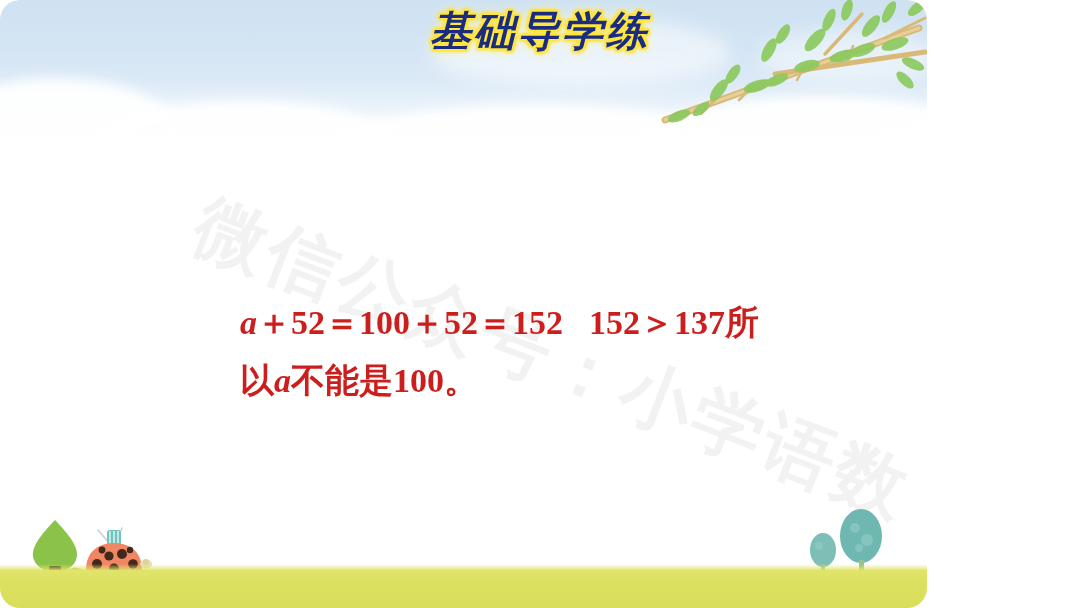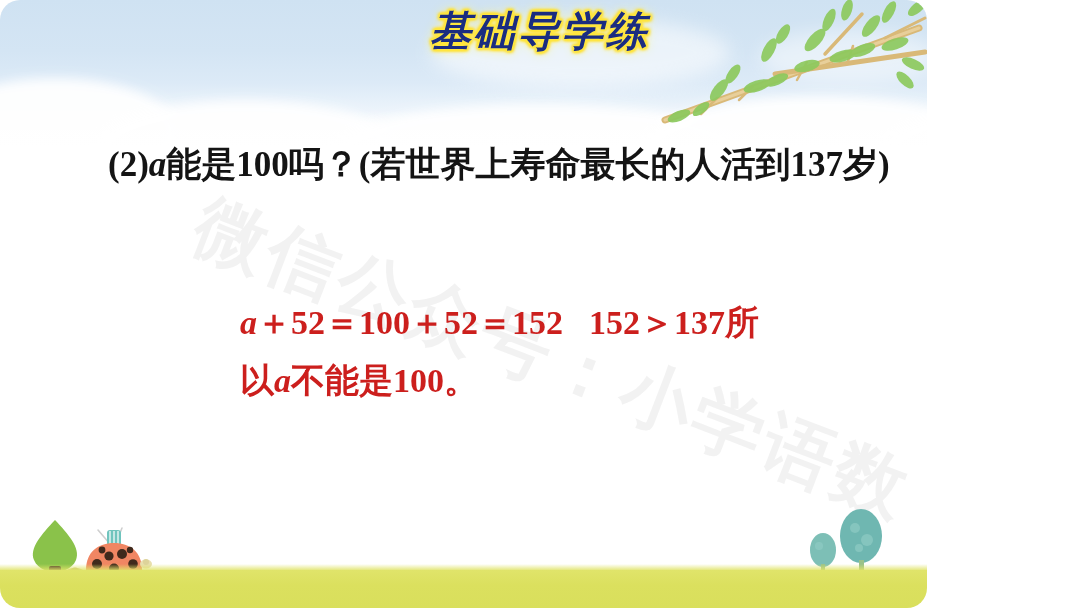--- a/index.html
+++ b/index.html
@@ -230,23 +230,20 @@
       <ellipse cx="260" cy="14" rx="11" ry="5" transform="rotate(-40 260 14)"></ellipse>
     </g>
   </svg>
 
   <div class="title-wrap">
     <span class="title">基础导学练</span>
   </div>
 
   <div class="watermark">微信公众号：小学语数</div>
 
-  <div class="question">
-    <span>(2)</span><span class="var">a</span><span>能是</span><span>100</span><span>吗？</span><span>(若世界上寿命最长的人活到137岁)</span>
-  </div>
 
   <div class="answer">
     <div class="ans-line"><span class="var">a</span><span>＋52＝100＋52＝152</span><span class="gap"></span><span>152＞137所</span></div>
     <div class="ans-line"><span>以</span><span class="var">a</span><span>不能是100。</span></div>
   </div>
 
   <div class="grass-top-fade"></div>
   <div class="grass"></div>
 
   <svg class="deco deco-tree-left" viewBox="0 0 58 62">

